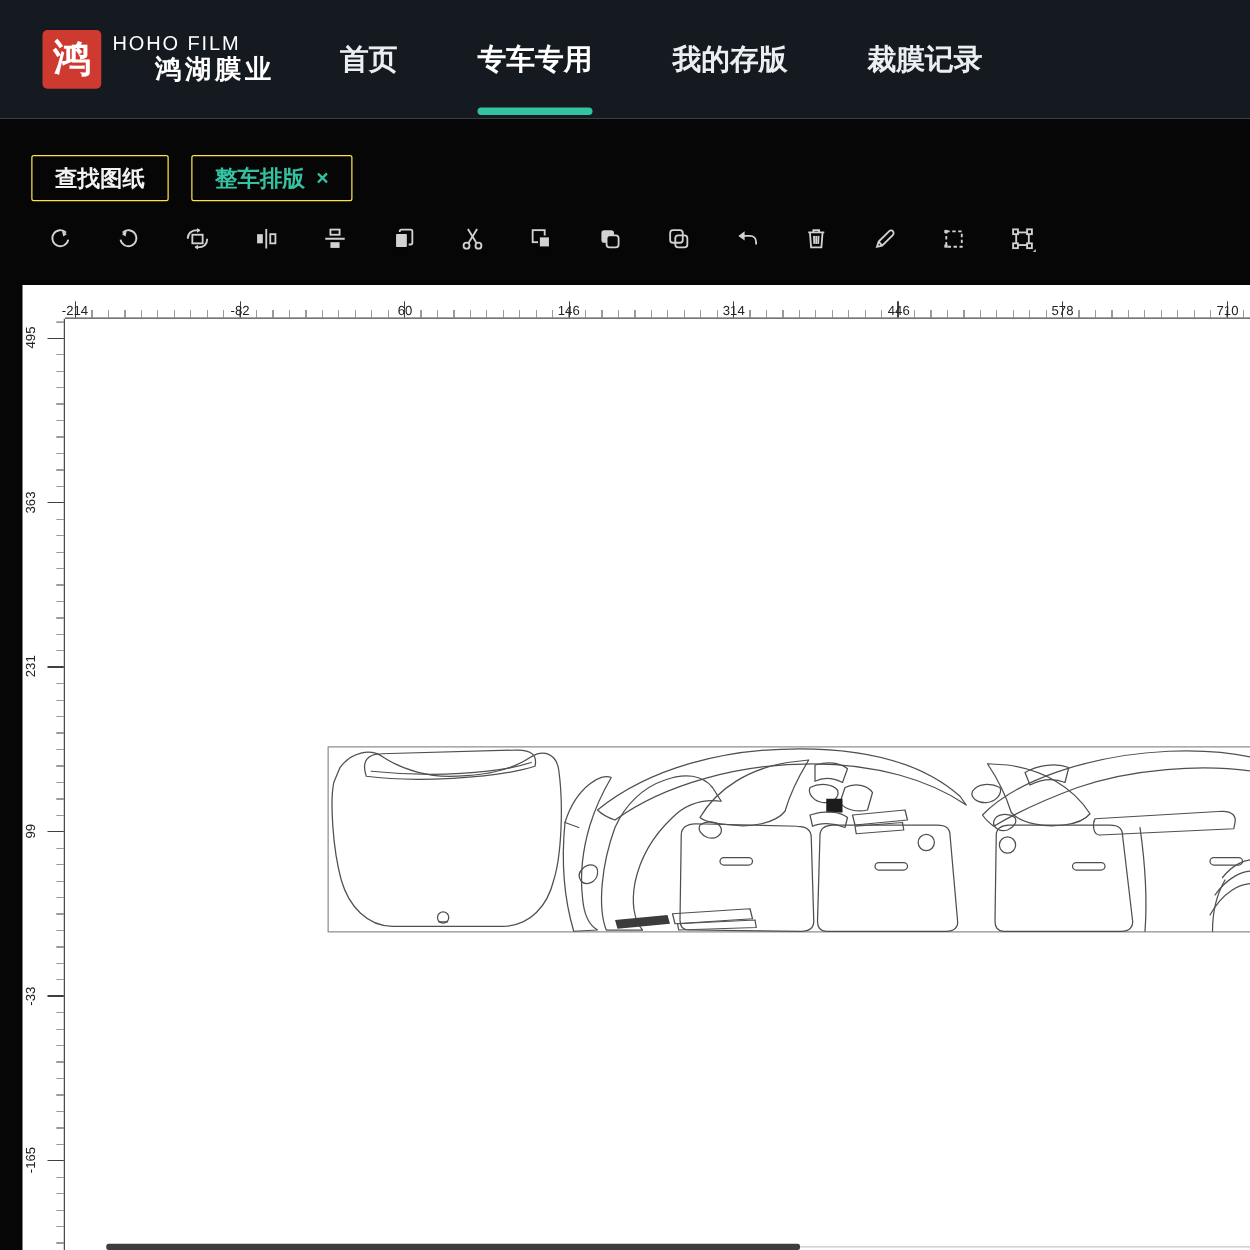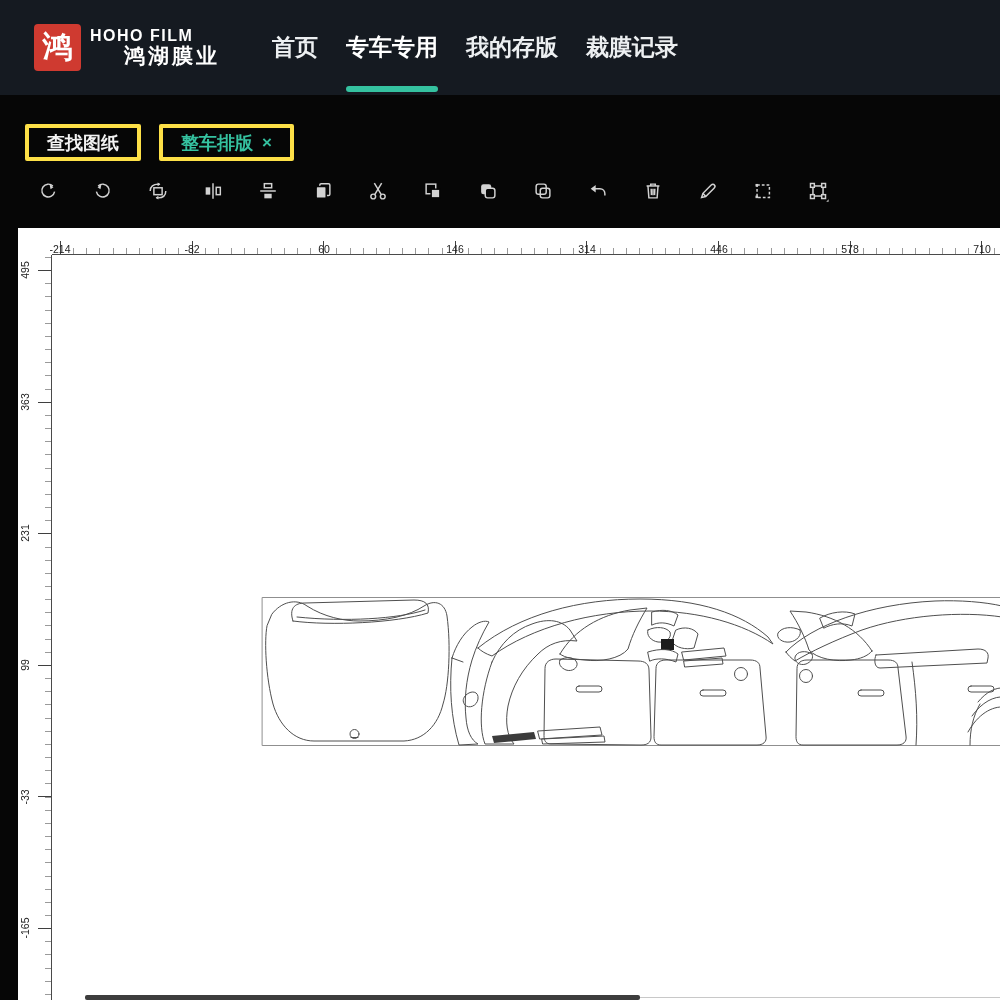--- a/index.html
+++ b/index.html
@@ -8,33 +8,33 @@
   .app { position:relative; width:1000px; height:1000px; }
 
   
   .topnav { position:absolute; left:0; top:0; width:1000px; height:95px;
     background:#151a21; display:flex; align-items:center; }
   .brand { display:flex; align-items:center; margin-left:34px; cursor:pointer; }
   .logo-box { width:47px; height:47px; background:#cf3a30; border-radius:4px;
     display:flex; align-items:center; justify-content:center; }
   .logo-box span { color:#fff; font-size:30px; font-weight:bold; }
   .brand-text { margin-left:9px; color:#fff; line-height:1.05; }
-  .brand-en { font-size:16px; font-weight:bold; letter-spacing:1.5px; }
+  .brand-en { font-size:16px; font-weight:normal; letter-spacing:1.5px; }
   .brand-zh { font-size:21px; font-weight:bold; letter-spacing:3px;margin-left:34px; }
-  .nav-items { display:flex; margin-left:52px; gap:28px; height:95px; }
+  .nav-items { display:flex; margin-left:52px; gap:64px; height:95px; }
   .nav-item { position:relative; display:flex; align-items:center; height:95px;
     color:#eceff1; font-size:23px; font-weight:600; cursor:pointer; }
   .nav-item.active { color:#ffffff; }
   .nav-item.active .underline { position:absolute; left:0; right:0; bottom:3px;
     height:6px; border-radius:3px; background:#35c2a0; }
 
   
   .midbar { position:absolute; left:0; top:95px; width:1000px; height:133px; background:#060606; }
   .tabrow { position:absolute; left:25px; top:29px; display:flex; gap:18px; }
-  .tabbtn { height:37px; padding:0 18px; border:4px solid #fde047; border-radius:2px;
+  .tabbtn { height:37px; padding:0 18px; border:1px solid #fde047; border-radius:2px;
     background:transparent; color:#f2f2f2; font-size:18px; font-weight:600;
     display:flex; align-items:center; gap:9px; cursor:pointer; }
   .tabbtn.teal { color:#35c2a0; }
   .tabbtn .close { font-size:17px; color:#35c2a0; cursor:pointer; }
   .toolrow { position:absolute; left:36px; top:84px; display:flex; gap:31px; align-items:center; }
   .toolbtn { width:24px; height:24px; background:none; border:none; cursor:pointer;
     display:flex; align-items:center; justify-content:center; }
   .toolbtn svg { stroke:#d2d2d2; fill:none; stroke-width:1.6; }
 
   

